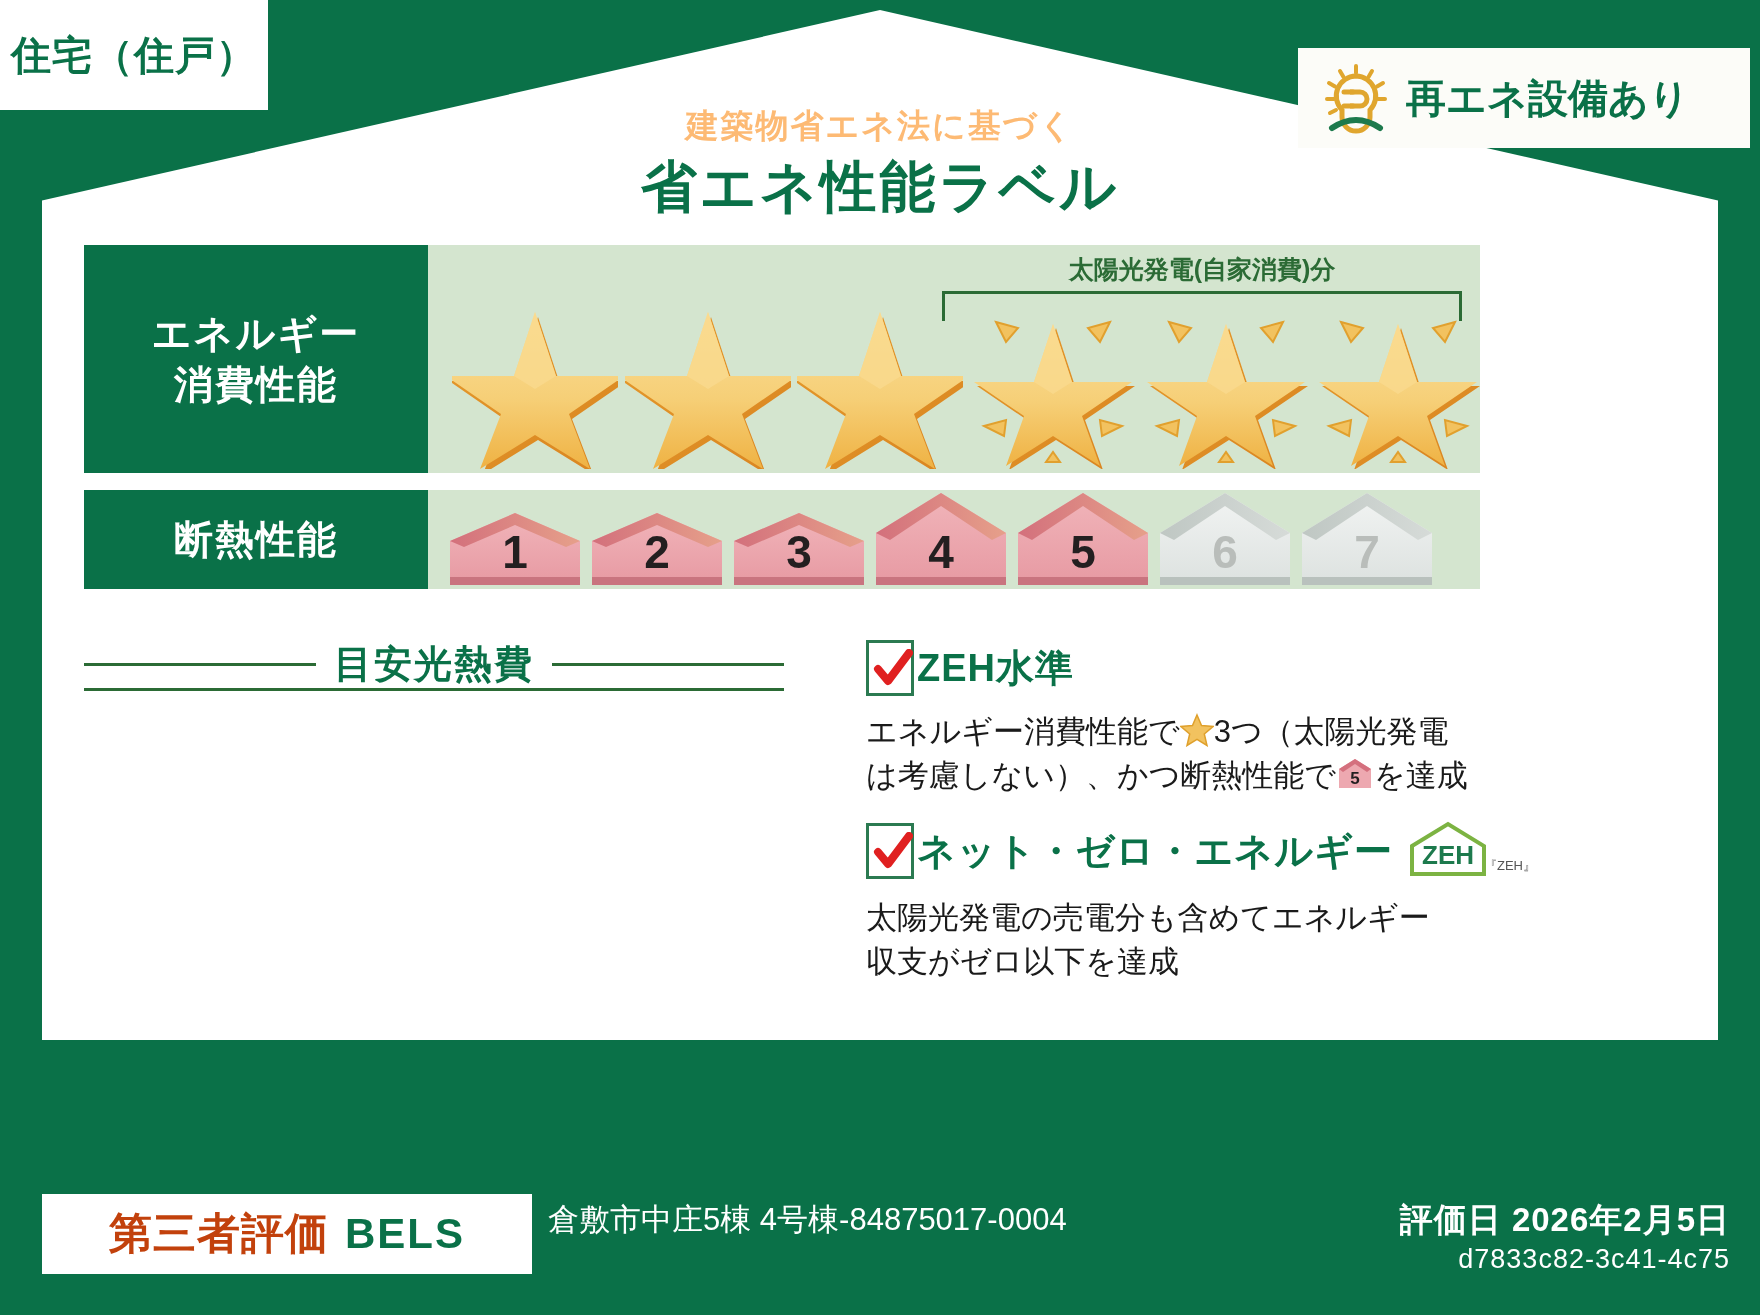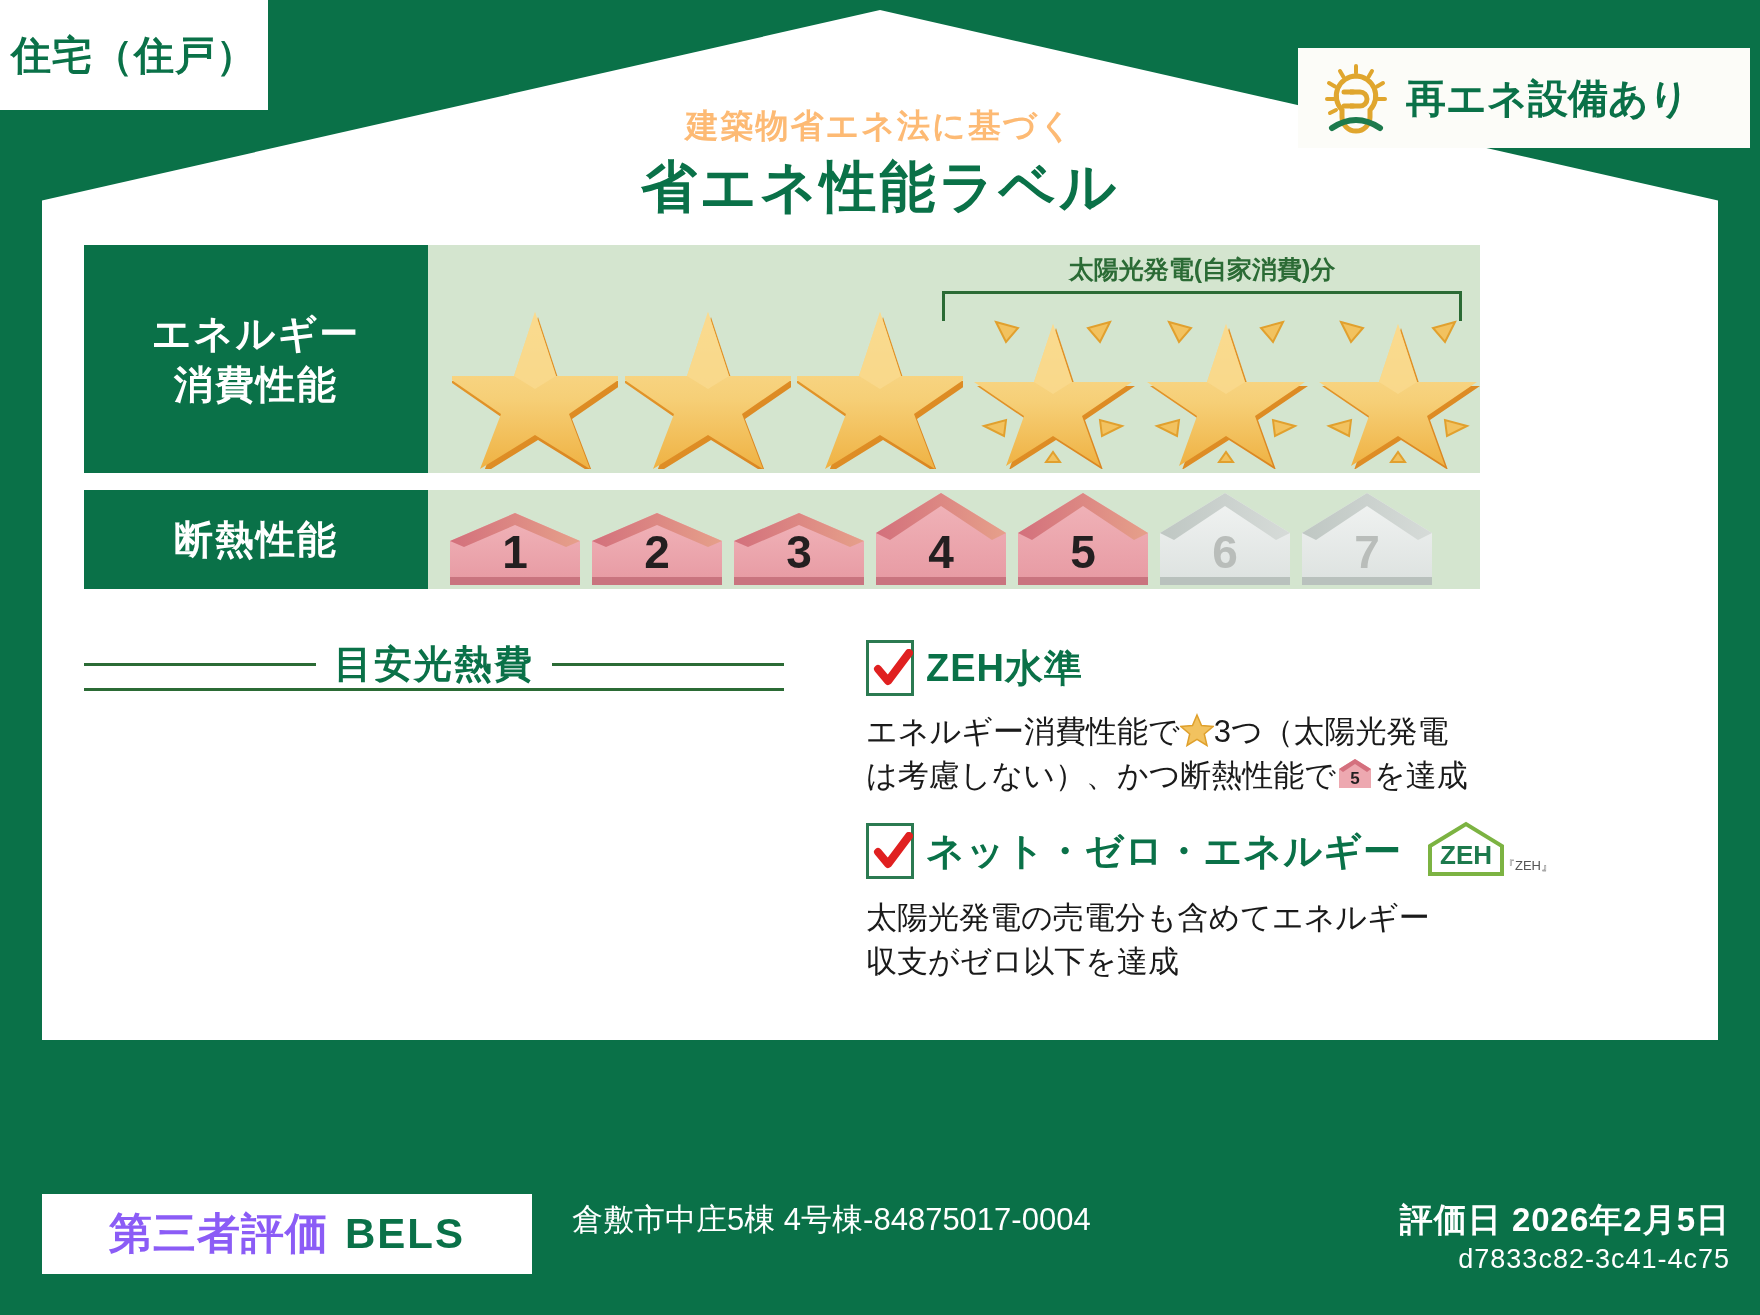--- a/index.html
+++ b/index.html
@@ -116,21 +116,21 @@
     color: #0a7148; font-size: 38px; font-weight: bold; padding: 0 18px; letter-spacing: 2px;
   }
   #utility-value {
     text-align: center; color: #0a7148;
     font-size: 60px; font-weight: bold; padding: 90px 0 96px;
   }
   #utility-rule { height: 3px; background: #2b6b35; }
 
   
   #checklist { position: absolute; left: 866px; top: 640px; width: 620px; }
-  .check-item { display: flex; align-items: center; gap: 12px; }
+  .check-item { display: flex; align-items: center; gap: 3px; }
   .check-box {
     width: 48px; height: 56px; border: 3px solid #2b7a51; background: #fff;
     position: relative; flex: 0 0 48px;
   }
   .check-box svg { position: absolute; left: 4px; top: 6px; width: 40px; height: 42px; }
   .check-title {
     color: #0a7148; font-size: 38px; font-weight: bold; letter-spacing: 1px; white-space: nowrap;
   }
   .check-desc {
     color: #1a1a1a; font-size: 31px; line-height: 1.42; margin: 14px 0 22px;
@@ -140,24 +140,24 @@
   .inline-house { display: inline-block; width: 38px; height: 34px; vertical-align: -5px; }
   .zeh-logo { width: 130px; height: 62px; flex: 0 0 130px; margin-left: 8px; }
 
   
   #footer { position: absolute; left: 0; right: 0; bottom: 0; height: 135px; }
   #bels-plate {
     position: absolute; left: 42px; top: 14px;
     width: 490px; height: 80px; background: #ffffff;
     display: flex; align-items: center; justify-content: center; gap: 16px;
   }
-  #bels-plate .tp { color: #8b5cf6; font-size: 43px; font-weight: bold; letter-spacing: 1px; }
+  #bels-plate .tp { color: #c2410c; font-size: 43px; font-weight: bold; letter-spacing: 1px; }
   #bels-plate .bels { color: #0a7148; font-size: 42px; font-weight: bold; letter-spacing: 2px; }
   #property-name {
-    position: absolute; left: 572px; top: 20px; width: 560px;
+    position: absolute; left: 548px; top: 20px; width: 560px;
     color: #ffffff; font-size: 31px; line-height: 1.32;
   }
   #eval-date {
     position: absolute; right: 30px; top: 18px; text-align: right;
     color: #ffffff; font-size: 33px; font-weight: bold; letter-spacing: 1px;
   }
   #eval-id {
     position: absolute; right: 30px; top: 64px; text-align: right;
     color: #ffffff; font-size: 27px; letter-spacing: 1px;
   }

